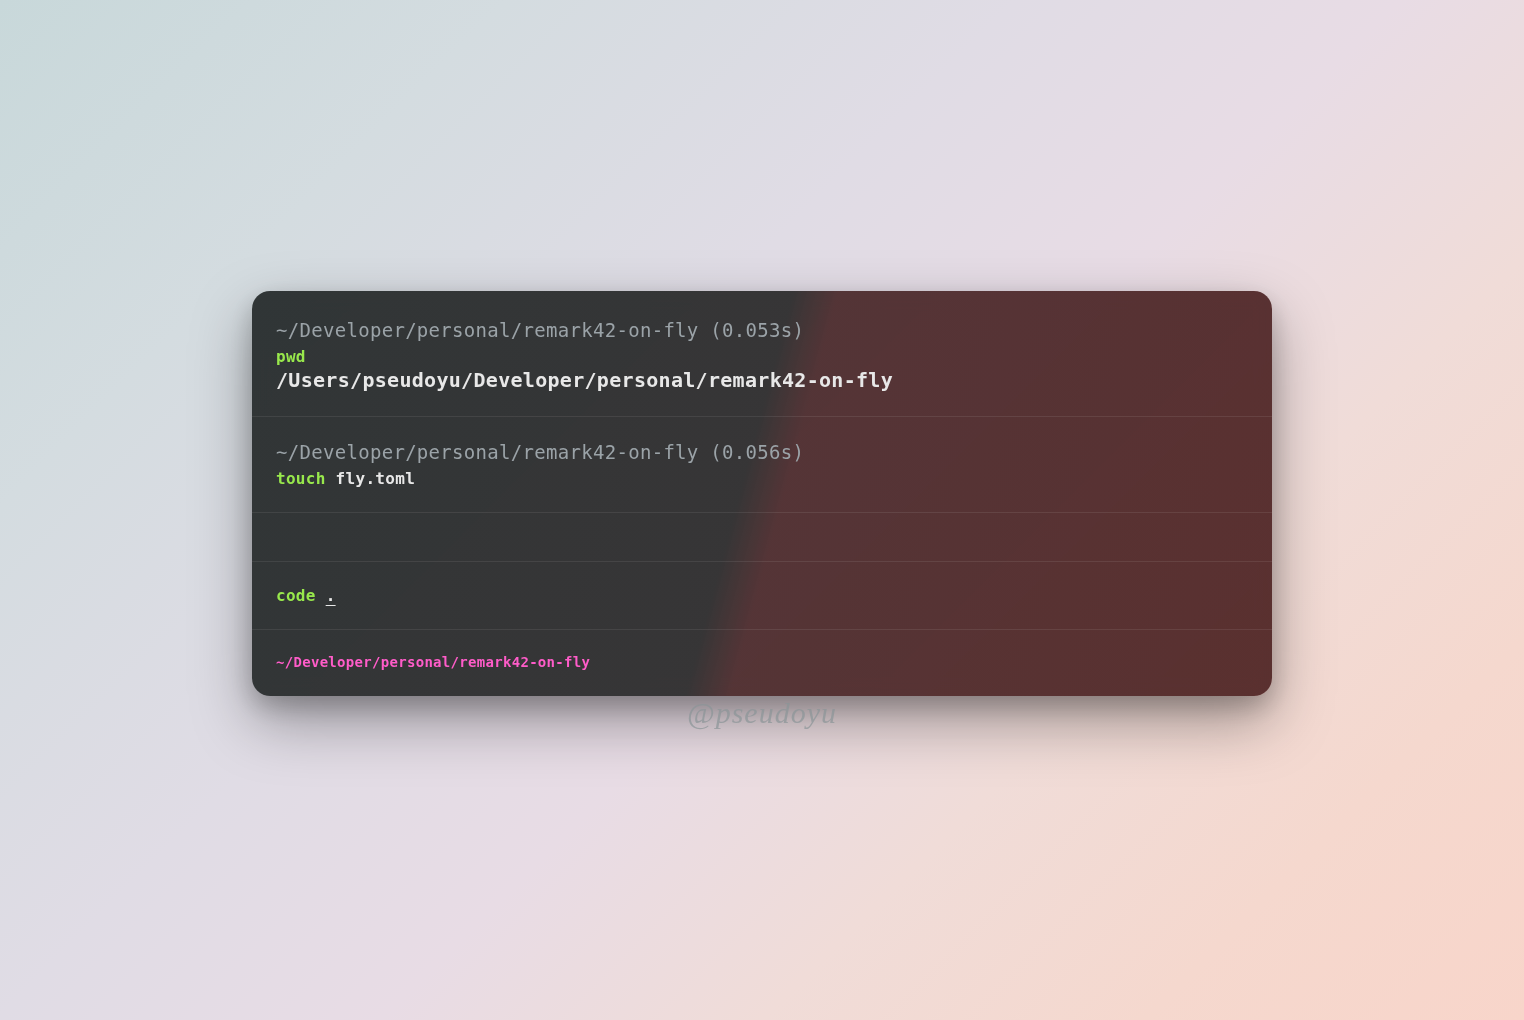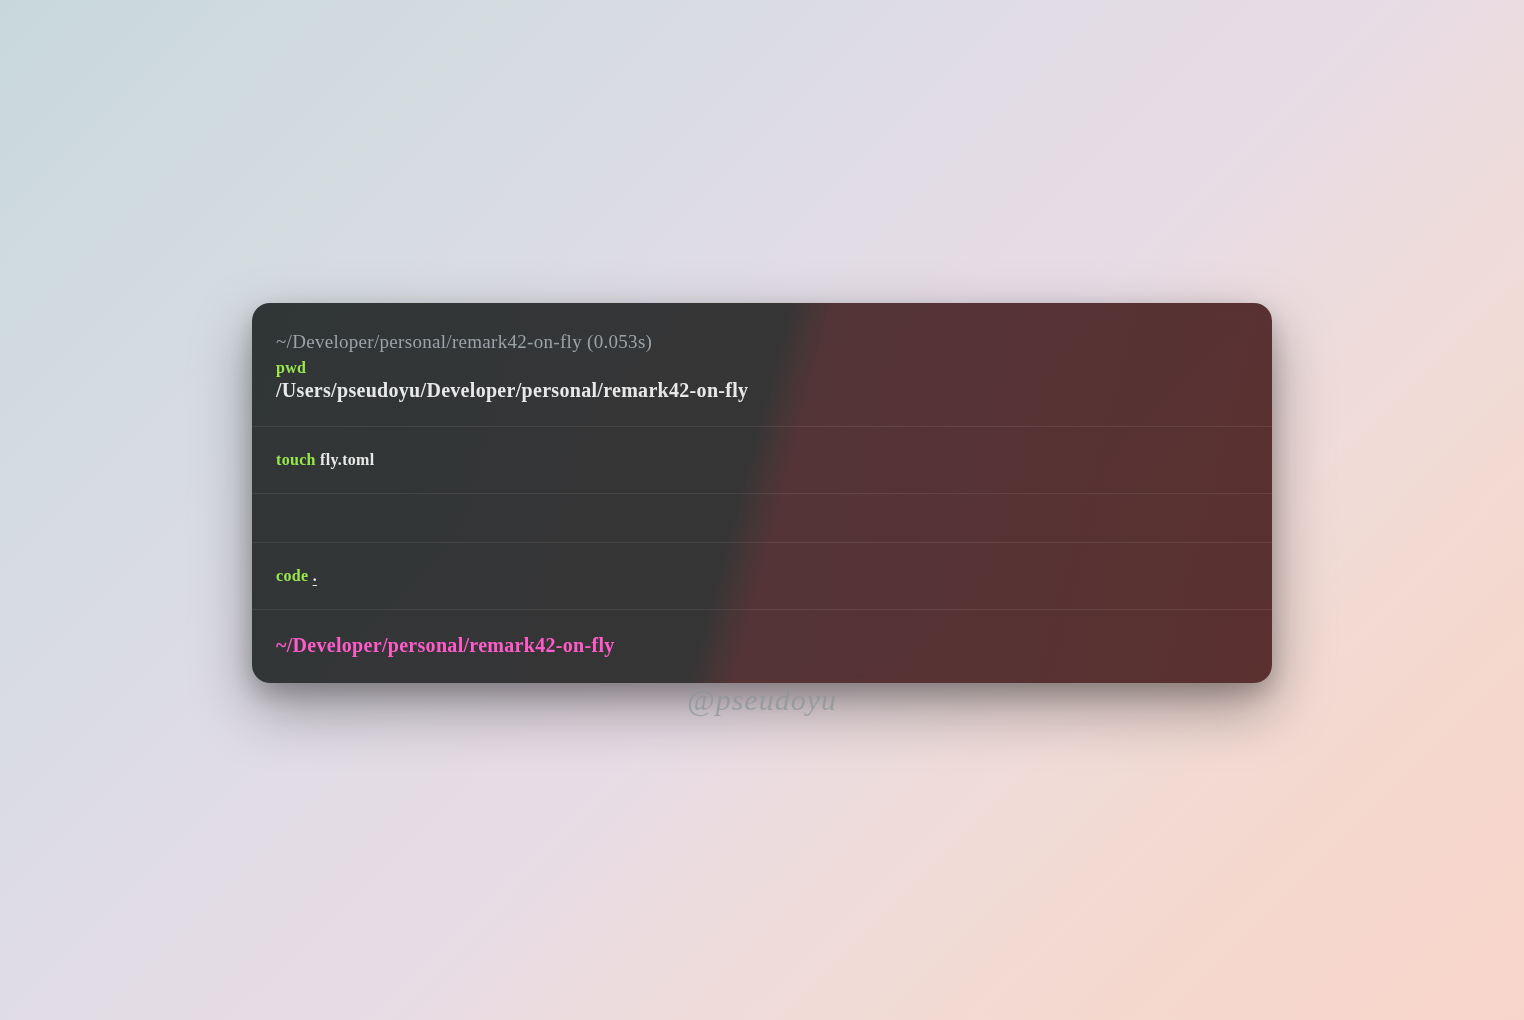--- a/index.html
+++ b/index.html
@@ -38,21 +38,20 @@
       border-radius: 18px;
       box-shadow: 0 25px 60px rgba(0, 0, 0, 0.35), 
                   0 10px 25px rgba(0, 0, 0, 0.2);
       overflow: hidden;
       backdrop-filter: blur(8px);
     }
 
     .terminal-block {
       padding: 24px 24px;
       border-bottom: 1px solid rgba(255, 255, 255, 0.08);
-      font-family: Liberation Serif, serif;
     }
 
     .terminal-block:last-child {
       border-bottom: none;
     }
 
     .prompt-path {
       color: #9ba3a8;
       font-size: 19px;
       font-weight: 500;
@@ -77,21 +76,21 @@
     .output-line {
       color: #e8e8e8;
       font-size: 20px;
       font-weight: 600;
       margin-top: 2px;
       letter-spacing: 0.3px;
     }
 
     .current-prompt {
       color: #ff5cc9;
-      font-size: 20px;
+      font-size: 14px;
       font-weight: 700;
       letter-spacing: 0.3px;
     }
 
     .underline {
       text-decoration: underline;
       text-underline-offset: 4px;
     }
 
     .watermark {
@@ -118,20 +117,21 @@
 
   <div class="terminal-block block-first">
     <div class="prompt-path">~/Developer/personal/remark42-on-fly (0.053s)</div>
     <div class="command-line">
       <span class="cmd-keyword">pwd</span>
     </div>
     <div class="output-line">/Users/pseudoyu/Developer/personal/remark42-on-fly</div>
   </div>
 
   <div class="terminal-block">
+    <div class="prompt-path">~/Developer/personal/remark42-on-fly (0.056s)</div>
     <div class="command-line">
       <span class="cmd-keyword">touch</span>
       <span class="cmd-arg"> <span>fly.toml</span></span>
     </div>
   </div>
 
   <div class="terminal-block">
   </div>
 
   <div class="terminal-block">

